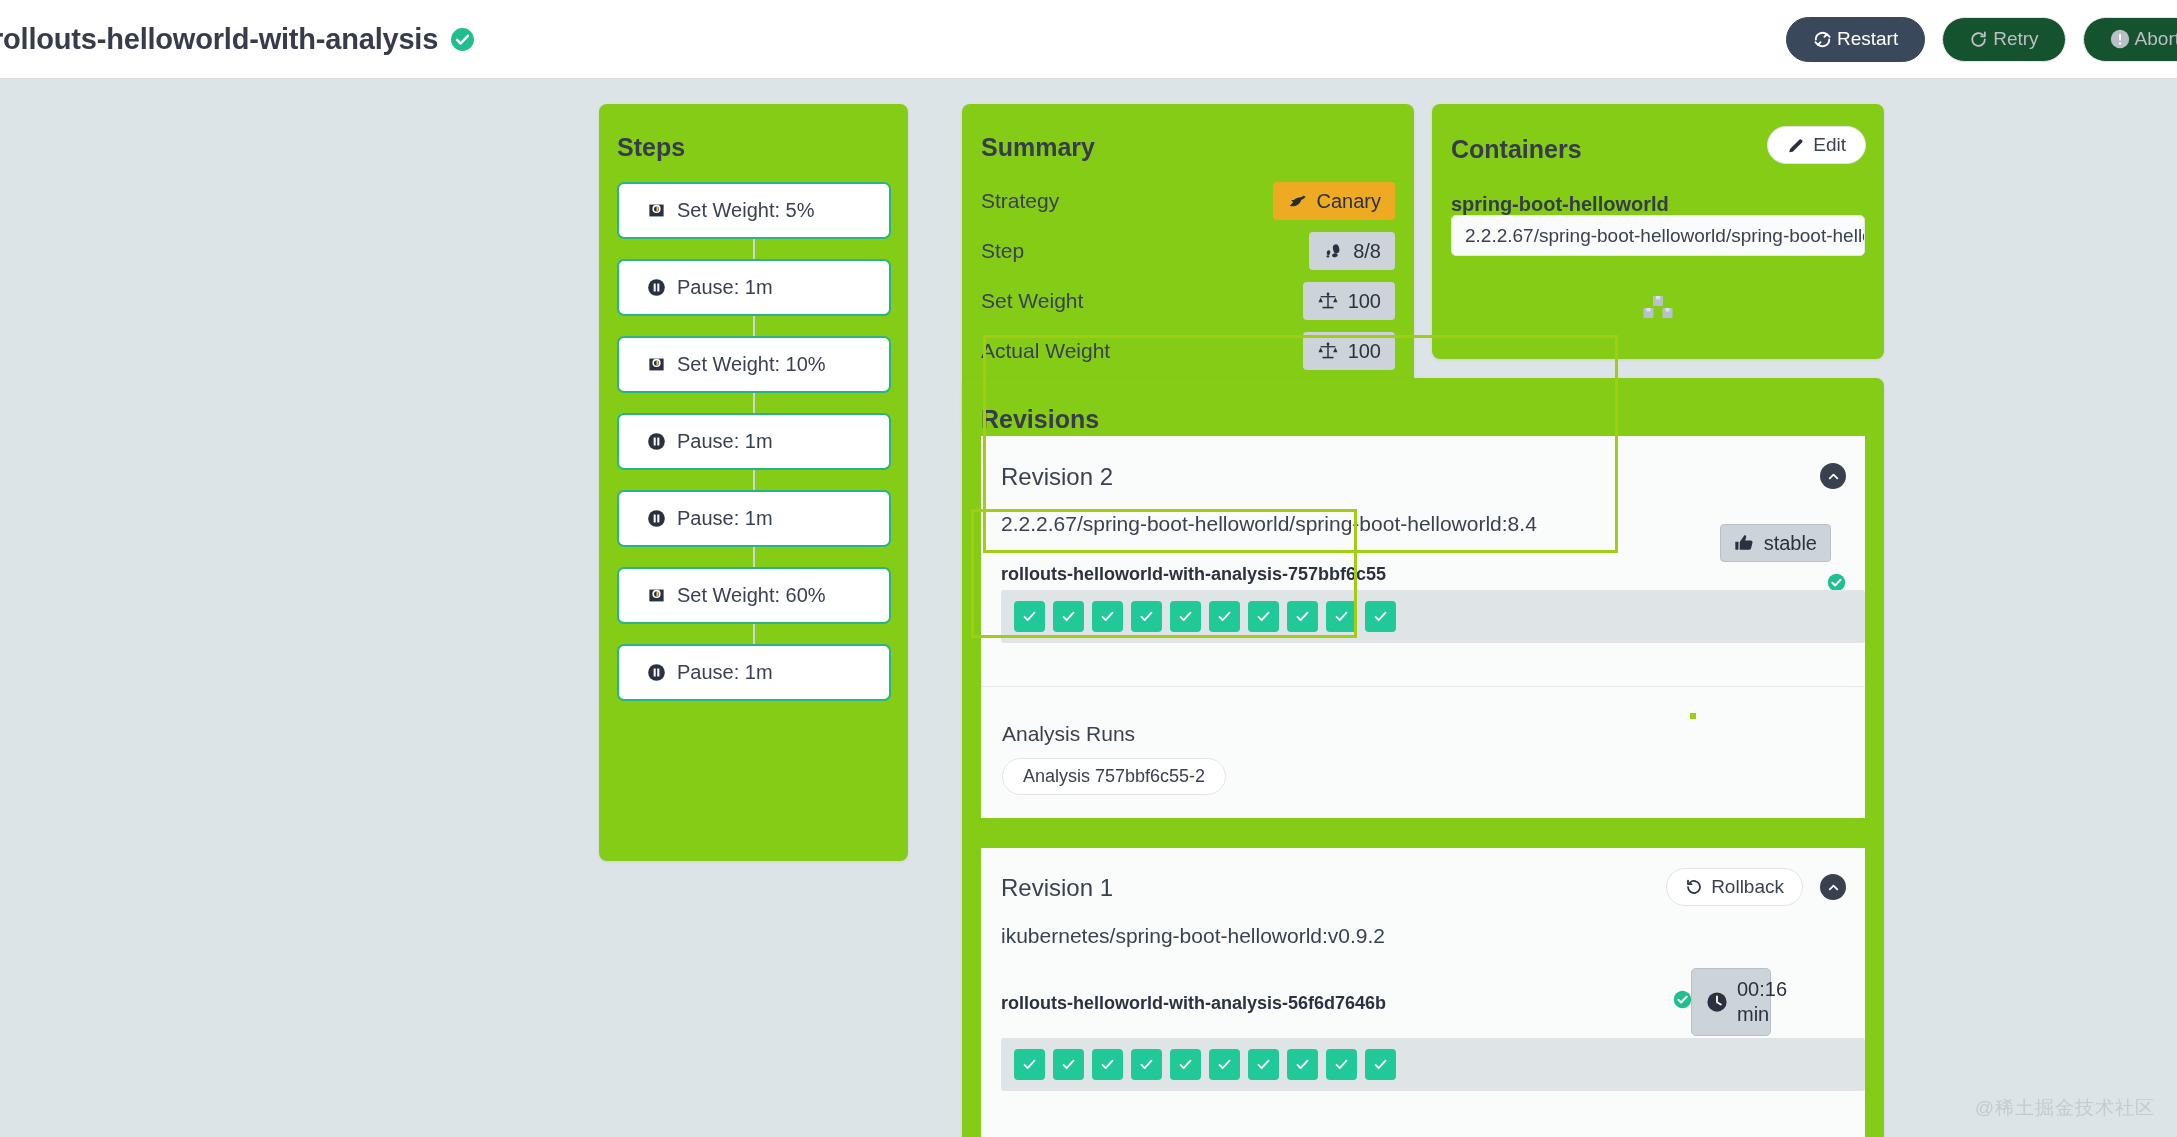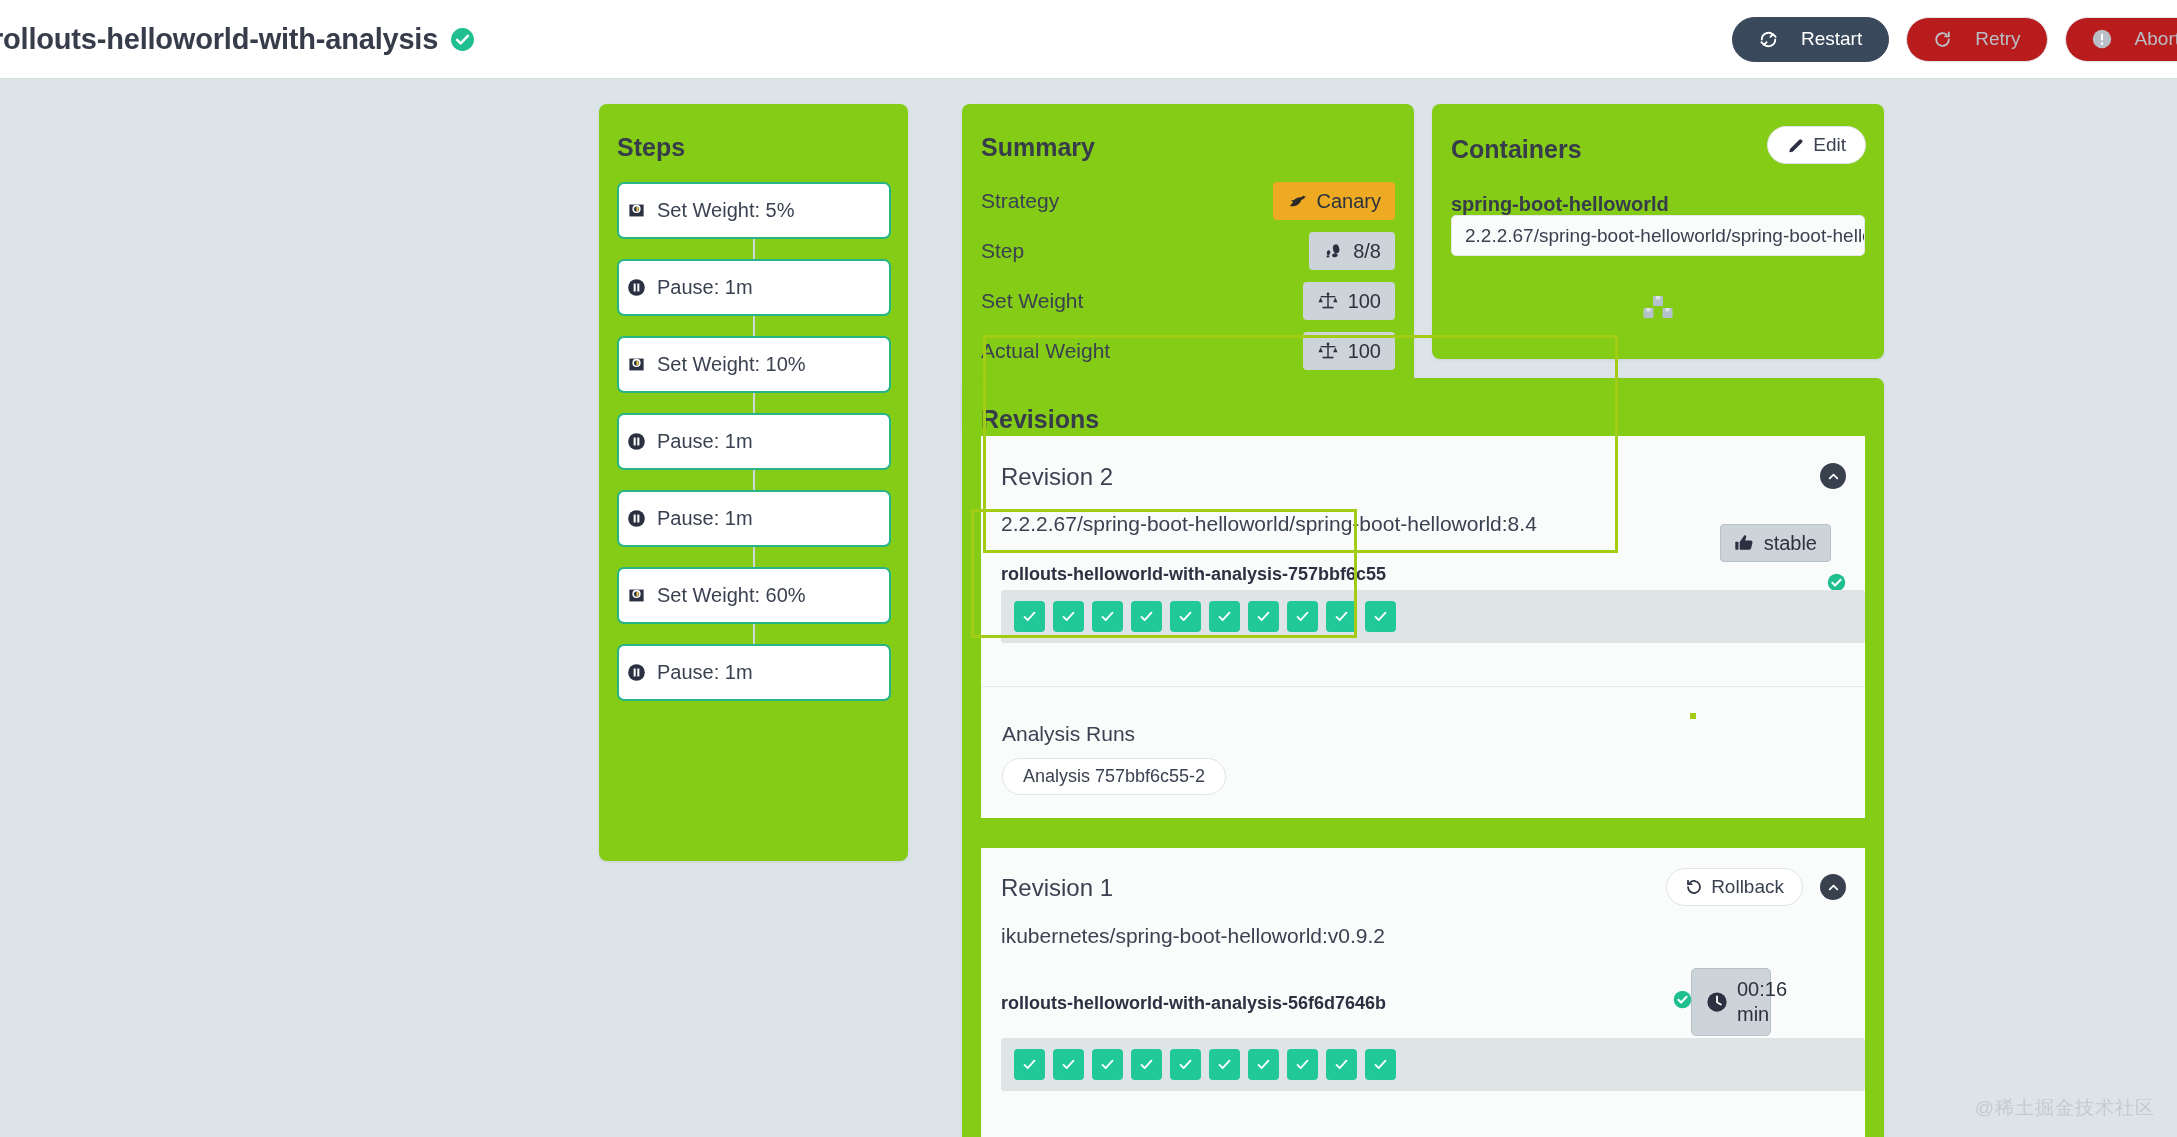--- a/index.html
+++ b/index.html
@@ -18,26 +18,26 @@
     display: flex; align-items: center; justify-content: space-between;
   }
   .header-left { display: flex; align-items: center; gap: 12px; margin-left: -8px; padding-left: 0; }
   .rollout-title {
     font-size: 29px; font-weight: bold; color: #363c4a; letter-spacing: -0.2px;
     white-space: nowrap;
   }
   .title-status-icon { width: 25px; height: 25px; flex: 0 0 auto; display:block; }
   .header-right { display: flex; align-items: center; gap: 17px; padding-right: 0; margin-right: -30px; }
   .hbtn {
-    display: flex; align-items: center; gap: 23px;
+    display: flex; align-items: center; gap: 5px;
     height: 45px; padding: 0 26px; border-radius: 23px;
     font-size: 19px; white-space: nowrap; cursor: pointer; border: 1px solid transparent;
   }
   .hbtn.primary { background: #39485b; color: #ffffff; border-color: #39485b; }
-  .hbtn.ghost { background: #b91c1c; color: #b9bfc6; border: 1px solid #e3e7ea; }
+  .hbtn.ghost { background: #14532d; color: #b9bfc6; border: 1px solid #e3e7ea; }
   .hbtn svg { flex: 0 0 auto; display:block; }
 
   
   .content { position: absolute; top: 79px; left: 0; right: 0; bottom: 0; }
 
   .card {
     background: #84cc16; border-radius: 8px;
     box-shadow: 0 1px 3px rgba(60,70,85,0.10);
     position: absolute;
   }
@@ -47,21 +47,21 @@
   #steps-card { left: 599px; top: 25px; width: 309px; height: 757px; }
   #steps-card .card-title { position: absolute; left: 18px; top: 29px; }
   .steps-list { position: absolute; left: 18px; top: 78px; width: 274px; }
   .step-wrap { position: relative; }
   .step-connector {
     position: absolute; left: 50%; top: -20px; width: 2px; height: 20px;
     background: #cfd6da; transform: translateX(-50%);
   }
   .step-box {
     border: 2px solid #26b586; border-radius: 7px; background: #ffffff;
-    height: 57px; display: flex; align-items: center; padding-left: 8px; gap: 11px;
+    height: 57px; display: flex; align-items: center; padding-left: 28px; gap: 11px;
     margin-bottom: 20px;
   }
   .step-label { font-size: 20px; color: #3a4150; white-space: nowrap; }
   .step-icon { width: 19px; height: 19px; flex: 0 0 auto; display:block; }
 
   
   #summary-card { left: 962px; top: 25px; width: 452px; height: 330px; }
   #summary-card .card-title { position: absolute; left: 19px; top: 29px; }
   .sum-rows { position: absolute; left: 19px; right: 19px; top: 72px; }
   .sum-row { display: flex; align-items: center; justify-content: space-between; height: 50px; }

